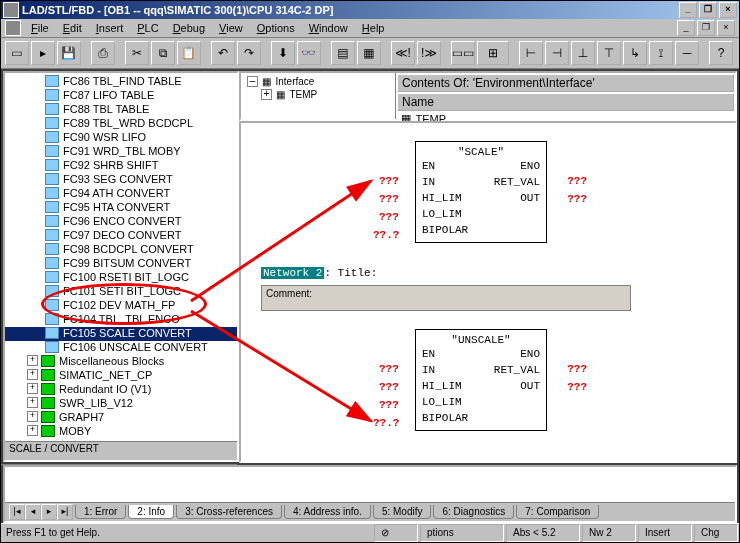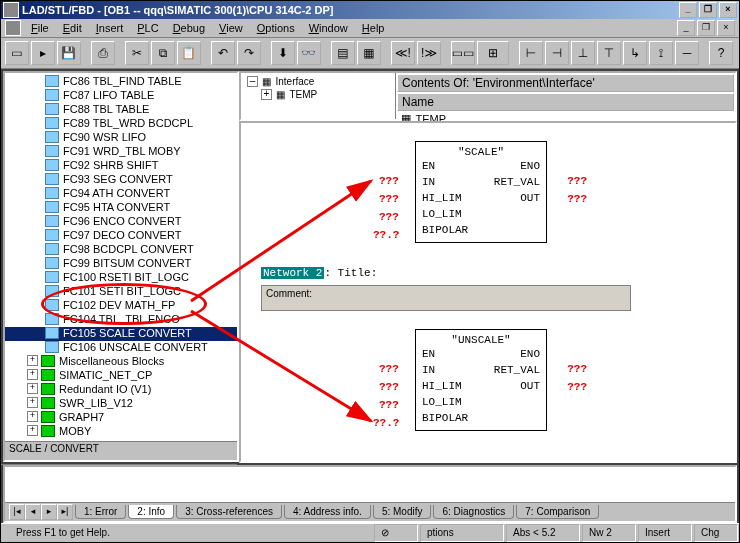--- a/index.html
+++ b/index.html
@@ -43,21 +43,21 @@
 .nettitle .nw{background:#008080;color:#fff;padding:0 2px}
 .comment{background:#d4d0c8;border:1px solid #808080;padding:2px 4px;font-size:10px;width:360px;height:20px}
 .bottom{height:54px;border:2px inset #fff;background:#c0c0c0;margin:0 2px;display:flex;flex-direction:column}
 .bottom .outbody{flex:1;background:#fff;border-bottom:1px solid #808080}
 .bottom .outtabs{height:18px;display:flex;align-items:center;padding:0 4px;gap:0}
 .bottom .nav{width:14px;height:14px;border:1px outset #fff;background:#c0c0c0;text-align:center;font-size:9px;line-height:12px;cursor:pointer}
 .bottom .otab{border:1px solid #808080;border-top:none;padding:1px 8px;background:#c0c0c0;font-size:10px;margin-left:2px;cursor:pointer;border-radius:0 0 4px 4px}
 .bottom .otab.act{background:#fff}
 .statusbar{height:18px;display:flex;align-items:center;background:#c0c0c0;border-top:1px solid #fff;font-size:10px}
 .statusbar .cell{border:1px inset #fff;padding:1px 6px;margin:0 1px;height:14px;line-height:14px}
-.statusbar .cell.first{flex:1;border:none;padding-left:14px}
+.statusbar .cell.first{flex:1;border:none;padding-left:4px}
 .ellipse{position:absolute;width:160px;height:36px;border:3px solid #e00;border-radius:50%;left:40px;top:282px;z-index:10;pointer-events:none}
 svg.arrow{position:absolute;z-index:10;pointer-events:none}
 </style>
 </head>
 <body>
 
 <div class="app">
 
   <div class="titlebar">
     <div class="icon"></div>

